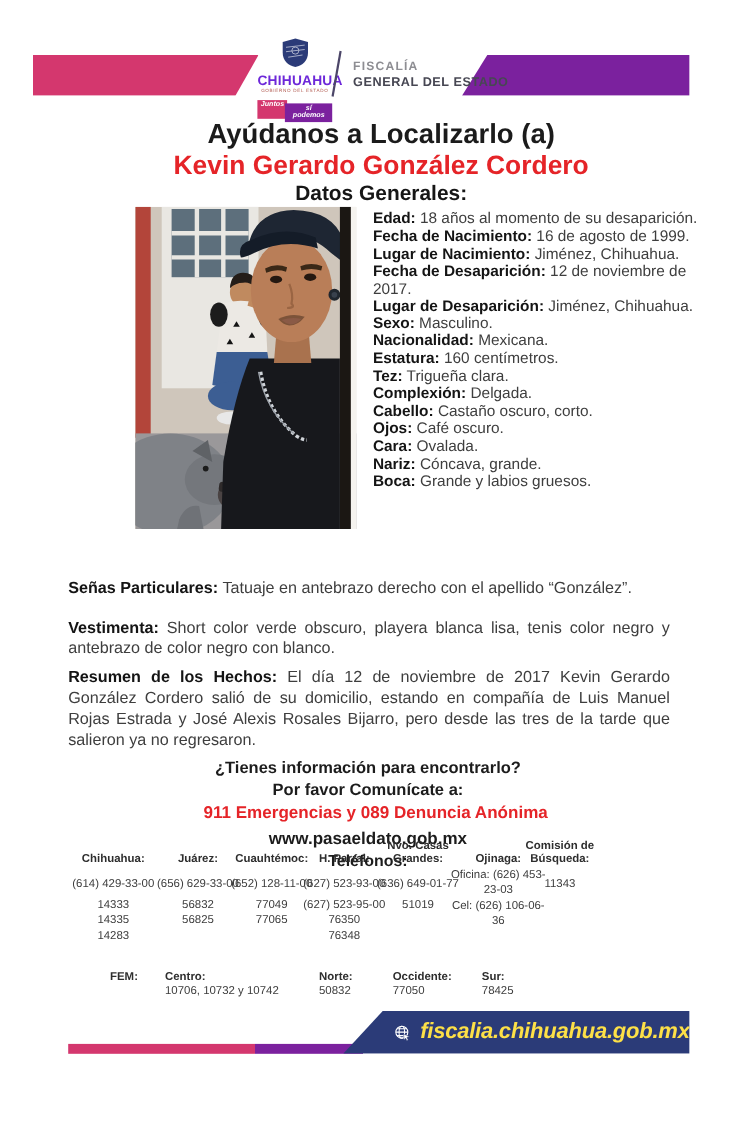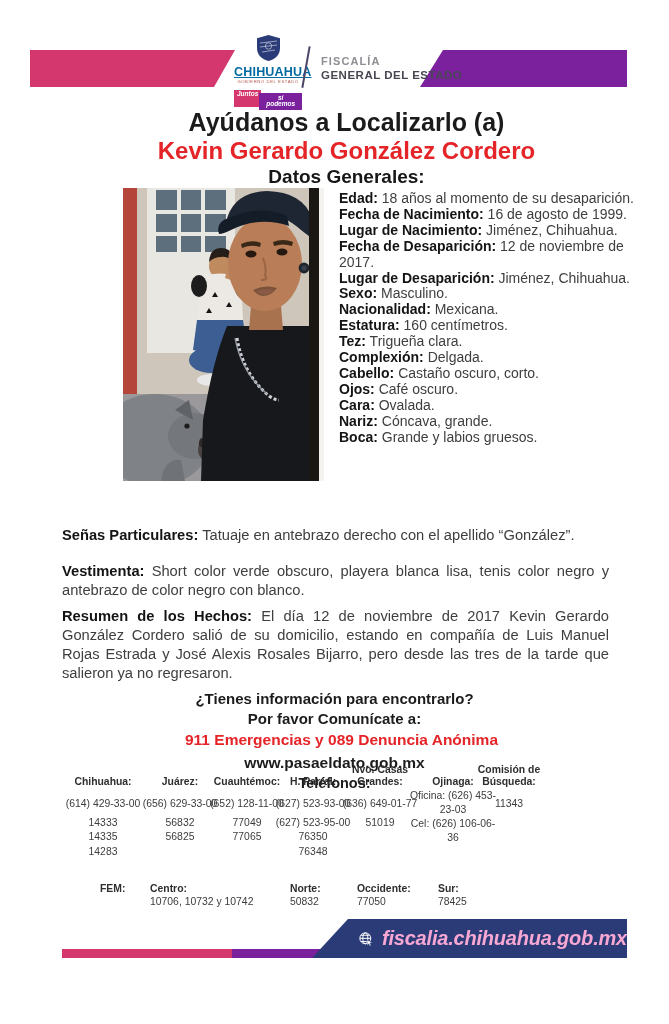--- a/index.html
+++ b/index.html
@@ -5,21 +5,21 @@
   html,body{margin:0;padding:0;background:#ffffff;}
   #poster{
     position:relative;width:669px;height:1024px;background:#ffffff;overflow:hidden;
     font-family:"Liberation Sans",sans-serif;color:#3e3e3e;
   }
   
   .ribbon{position:absolute;top:50px;height:37px;}
   .ribbon-left{left:30px;width:205px;background:#D4376E;clip-path:polygon(0 0,100% 0,calc(100% - 21px) 100%,0 100%);}
   .ribbon-right{left:420px;width:207px;background:#7B219E;clip-path:polygon(23px 0,100% 0,100% 100%,0 100%);}
   .logo{position:absolute;left:234px;top:34px;width:68px;text-align:center;line-height:1;}
-  .logo-name{font-size:12.5px;font-weight:bold;color:#0369a1;letter-spacing:.2px;margin-top:1px;text-decoration:underline;}
+  .logo-name{font-size:12.5px;font-weight:bold;color:#6d28d9;letter-spacing:.2px;margin-top:1px;}
   .logo-sub{font-size:4.2px;color:#b0574d;letter-spacing:.6px;margin-top:1.5px;}
   .logo-slogan{display:inline-flex;margin-top:2px;font-style:italic;font-weight:bold;color:#fff;}
   .slogan-l{background:#D4376E;font-size:6.5px;padding:1.5px 3px;position:relative;top:-1px;}
   .slogan-r{background:#7B219E;font-size:6.5px;padding:2px 4px;position:relative;top:2px;margin-left:-2px;}
   .logo-divider{position:absolute;left:305px;top:46px;width:1.6px;height:42px;background:#4c4668;transform:rotate(10deg);}
   .agency{position:absolute;left:321px;top:56px;line-height:1;}
   .agency-1{font-size:11px;color:#8e8e93;font-weight:600;letter-spacing:1.1px;}
   .agency-2{font-size:11.5px;color:#474753;font-weight:bold;letter-spacing:.5px;margin-top:3px;}
   
   .t-center{position:absolute;left:0;width:669px;text-align:center;line-height:1.1;padding-left:12px;}
@@ -64,21 +64,21 @@
   .ot-col .vals div{line-height:14px;color:#3c3c3c;}
   .ocol-0{left:100px;width:55px;} .ocol-1{left:150px;width:135px;}
   .ocol-2{left:290px;width:60px;} .ocol-3{left:357px;width:80px;}
   .ocol-4{left:438px;width:70px;}
   
   .footer-bar{position:absolute;left:62px;top:949px;width:268px;height:9px;
     background:linear-gradient(90deg,#D4376E 0,#D4376E 170px,#7B219E 170px,#7B219E 100%);}
   .footer-site{position:absolute;left:312px;top:919px;width:315px;height:39px;background:#2B3B78;
     clip-path:polygon(36px 0,100% 0,100% 100%,0 100%);
     display:flex;align-items:center;padding-left:46px;box-sizing:border-box;gap:8px;}
-  .footer-site .url{font-size:20px;font-weight:bold;font-style:italic;color:#f9a8d4;letter-spacing:-.2px;}
+  .footer-site .url{font-size:20px;font-weight:bold;font-style:italic;color:#fde047;letter-spacing:-.2px;}
 </style>
 </head>
 <body>
 
 <div id="poster">
 
   <div class="ribbon ribbon-left"></div>
   <div class="ribbon ribbon-right"></div>
 
   <div class="logo">

